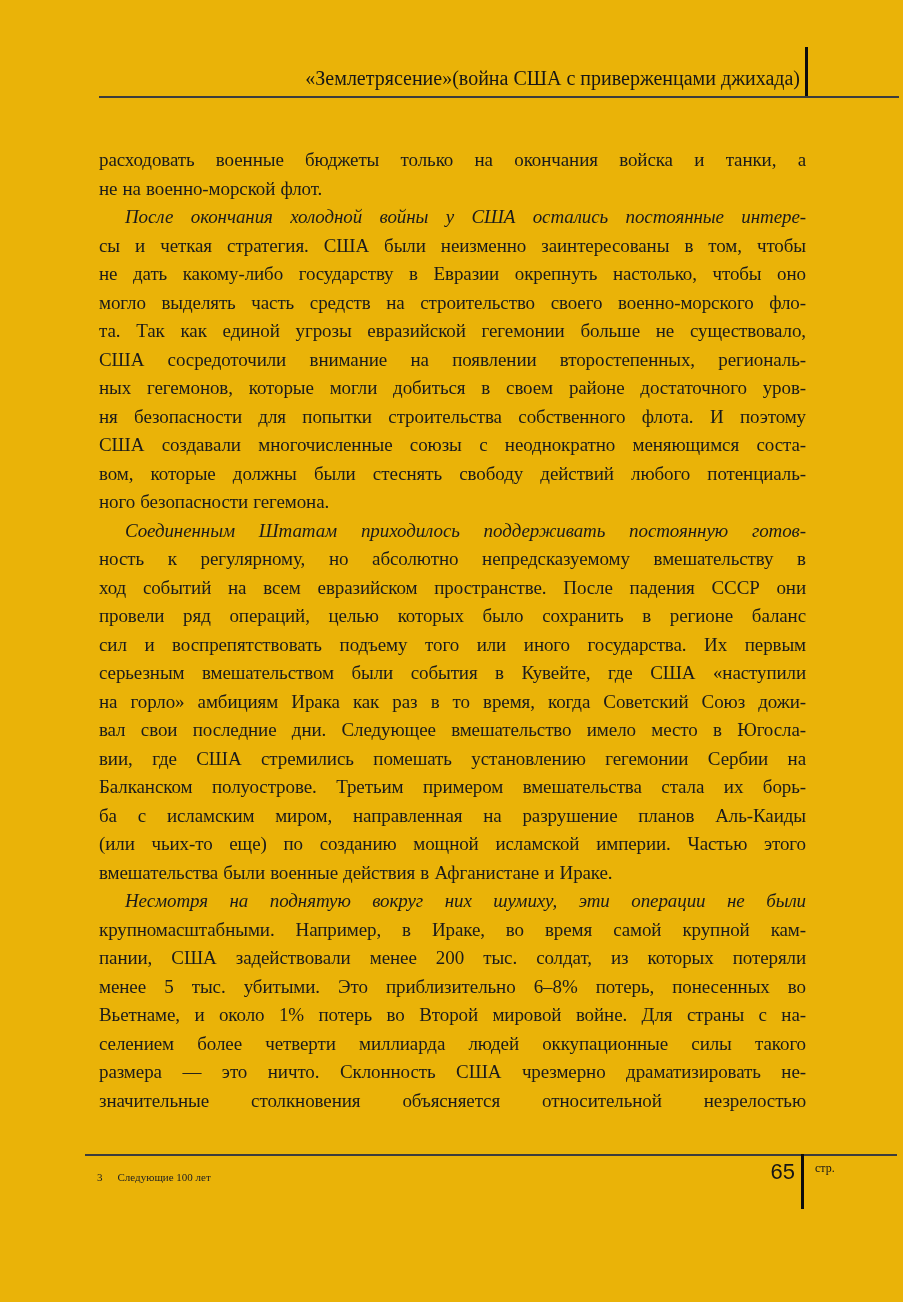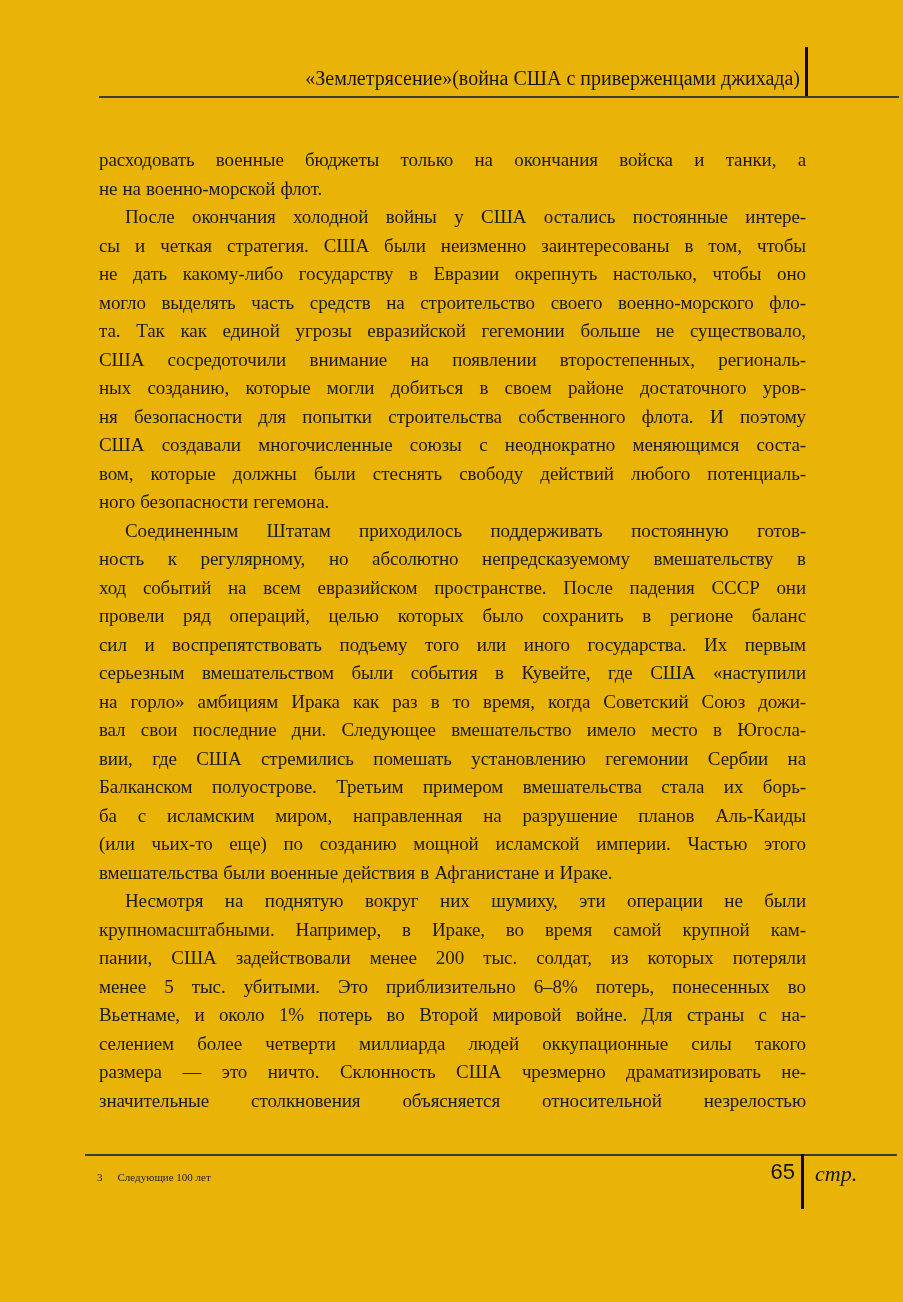--- a/index.html
+++ b/index.html
@@ -56,21 +56,21 @@
   .line {
     font-size: 19px;
     line-height: 28.5px;
     height: 28.5px;
     overflow: hidden;
     text-align: justify;
     text-align-last: justify;
     letter-spacing: -0.1px;
     word-spacing: 0.5px;
   }
-  .line.indent { padding-left: 26px; }
+  .line.indent { padding-left: 26px; font-style: italic; }
   .line.line-last {
     text-align: center;
     text-align-last: left;
   }
 
   
   .footer-rule {
     position: absolute;
     left: 85px;
     top: 1154px;
@@ -91,23 +91,22 @@
     right: 108px;
     top: 1159px;
     font-family: "Liberation Sans", "DejaVu Sans", sans-serif;
     font-size: 22px;
     color: #161616;
   }
   .footer-page-label {
     position: absolute;
     left: 815px;
     top: 1161px;
-    font-size: 22px;
+    font-size: 12px;
     color: #161616;
-    font-style: italic;
   }
   .footer-left {
     position: absolute;
     left: 97px;
     top: 1171px;
     font-size: 11px;
     color: #222222;
     white-space: nowrap;
   }
   .footer-signature { display: inline-block; margin-right: 15px; }
@@ -126,21 +125,21 @@
         <div class="line">расходовать военные бюджеты только на окончания войска и танки, а</div>
         <div class="line line-last">не на военно-морской флот.</div>
       </div>
       <div class="paragraph">
         <div class="line indent">После окончания холодной войны у США остались постоянные интере-</div>
         <div class="line">сы и четкая стратегия. США были неизменно заинтересованы в том, чтобы</div>
         <div class="line">не дать какому-либо государству в Евразии окрепнуть настолько, чтобы оно</div>
         <div class="line">могло выделять часть средств на строительство своего военно-морского фло-</div>
         <div class="line">та. Так как единой угрозы евразийской гегемонии больше не существовало,</div>
         <div class="line">США сосредоточили внимание на появлении второстепенных, региональ-</div>
-        <div class="line">ных созданию, которые могли добиться в своем районе достаточного уров-</div>
+        <div class="line">ных гегемонов, которые могли добиться в своем районе достаточного уров-</div>
         <div class="line">ня безопасности для попытки строительства собственного флота. И поэтому</div>
         <div class="line">США создавали многочисленные союзы с неоднократно меняющимся соста-</div>
         <div class="line">вом, которые должны были стеснять свободу действий любого потенциаль-</div>
         <div class="line line-last">ного безопасности гегемона.</div>
       </div>
       <div class="paragraph">
         <div class="line indent">Соединенным Штатам приходилось поддерживать постоянную готов-</div>
         <div class="line">ность к регулярному, но абсолютно непредсказуемому вмешательству в</div>
         <div class="line">ход событий на всем евразийском пространстве. После падения СССР они</div>
         <div class="line">провели ряд операций, целью которых было сохранить в регионе баланс</div>

